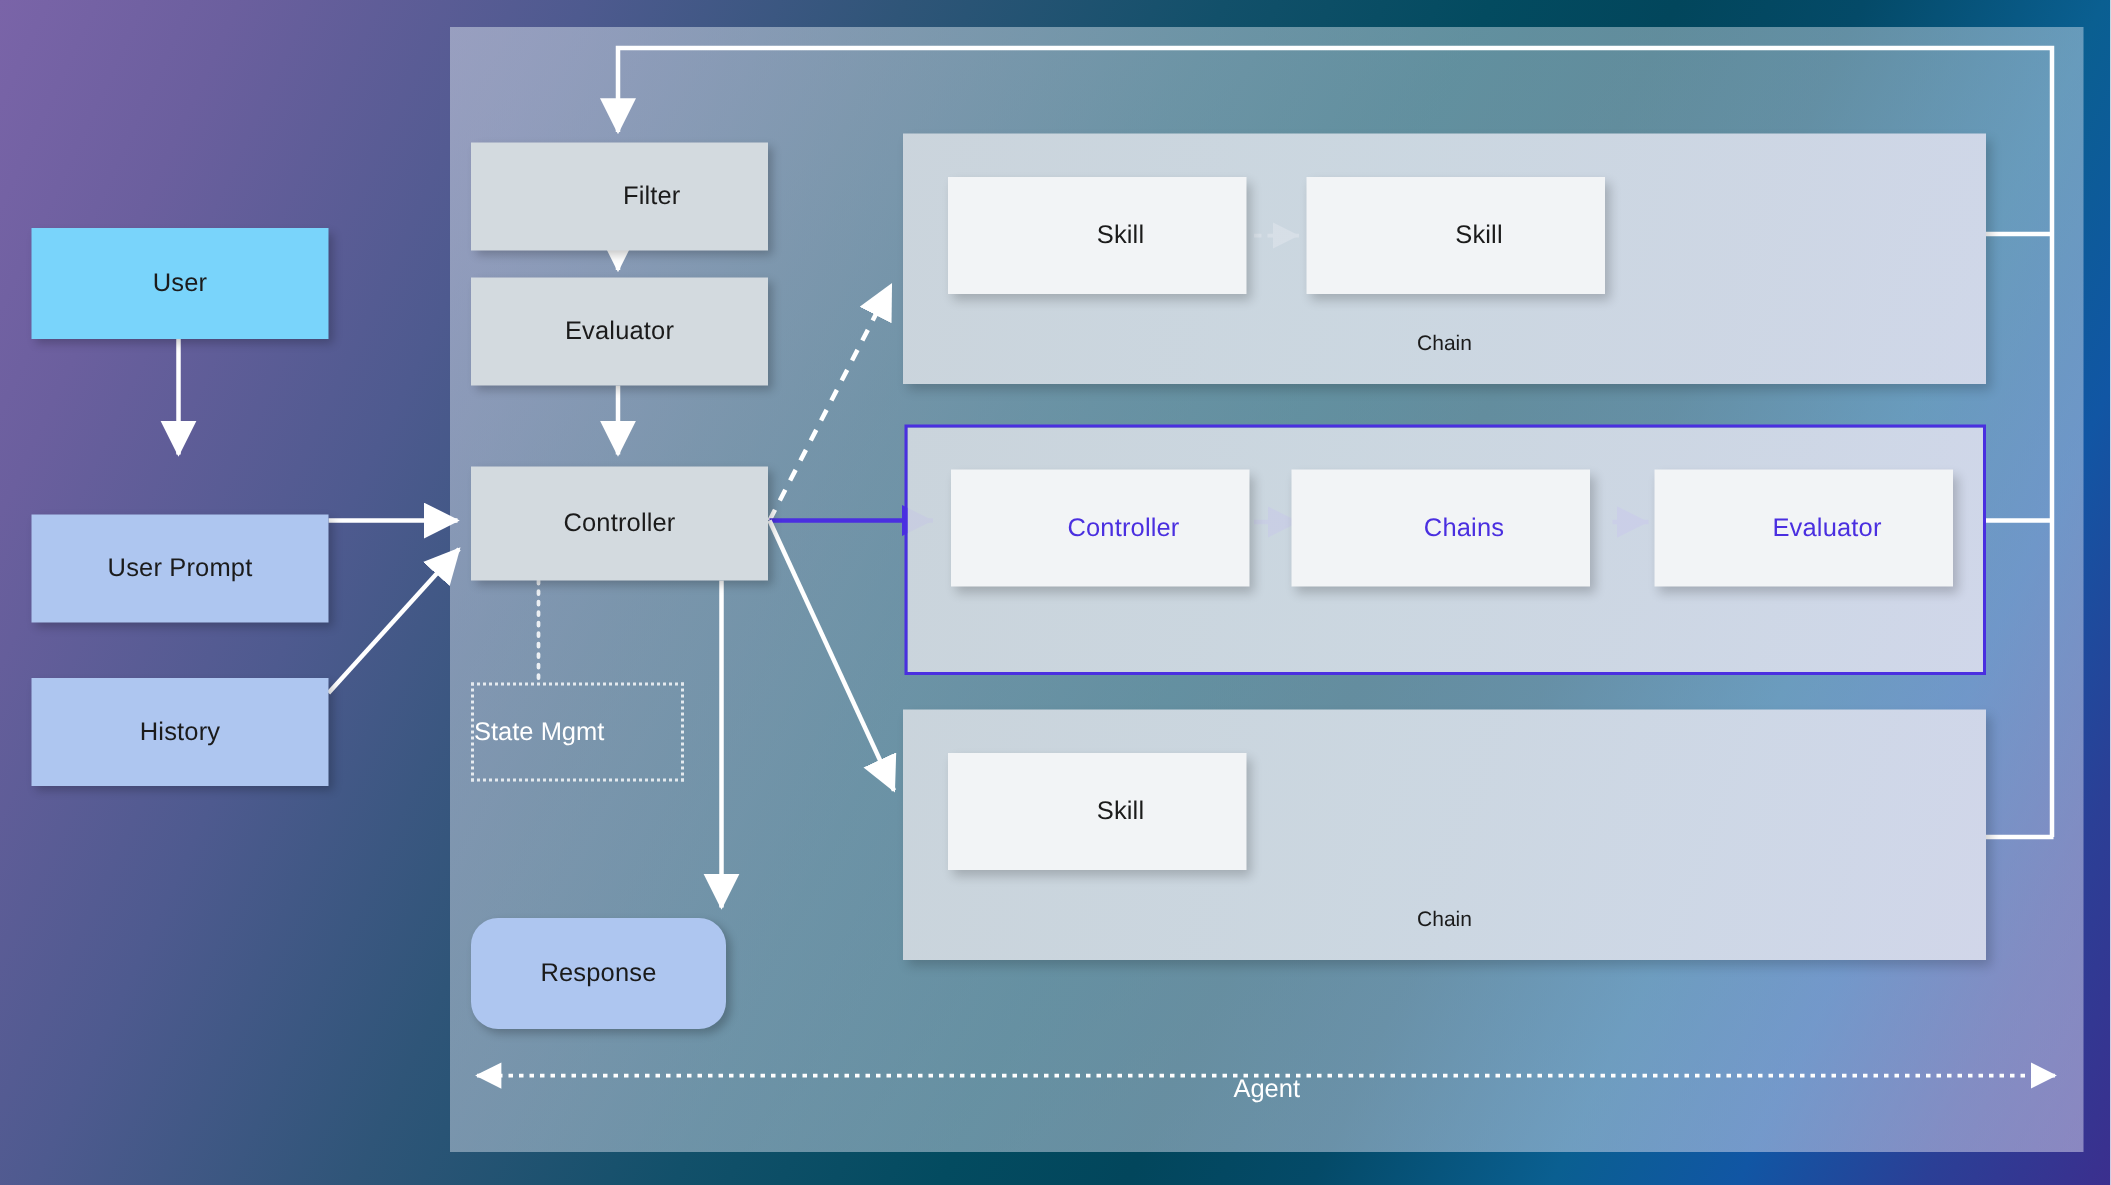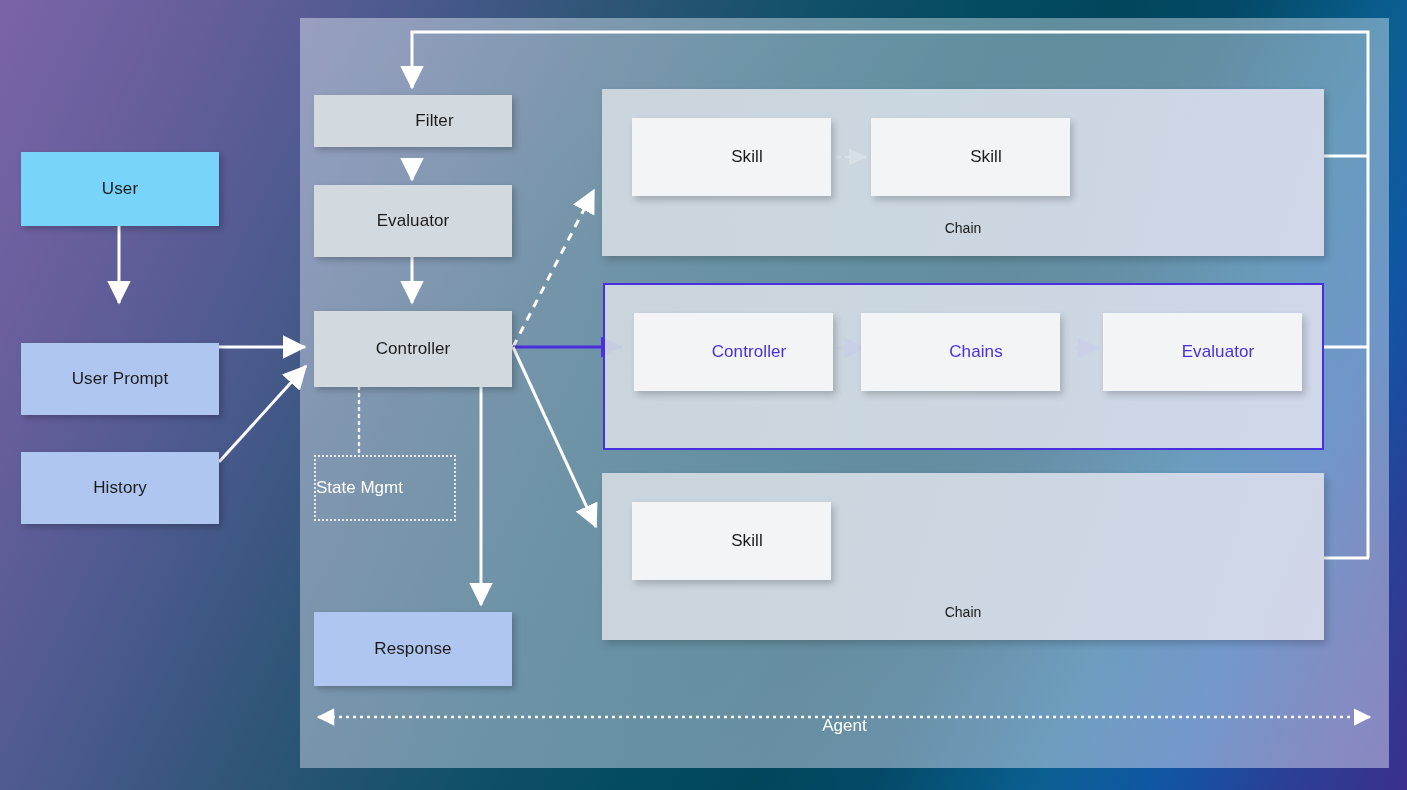--- a/index.html
+++ b/index.html
@@ -195,37 +195,37 @@
   </div>
 
   <div class="node n-blue" style="left:21px; top:311px; width:198px; height:72px;margin-top:32px;">
     <span>User Prompt</span>
   </div>
 
   <div class="node n-blue" style="left:21px; top:452px; width:198px; height:72px;">
     <span>History</span>
   </div>
 
-  <div class="node n-grey" style="left:314px; top:95px; width:198px; height:52px;padding-left:43px;">
+  <div class="node n-grey" style="left:314px; top:95px; width:198px; height:72px;padding-left:43px;">
     <span>Filter</span>
   </div>
 
   <div class="node n-grey" style="left:314px; top:185px; width:198px; height:72px;">
     <span>Evaluator</span>
   </div>
 
   <div class="node n-grey" style="left:314px; top:311px; width:198px; height:76px;">
     <span>Controller</span>
   </div>
 
   <div id="state-mgmt" style="left:314px; top:455px; width:142px; height:66px;">
     <span>State Mgmt</span>
   </div>
 
-  <div class="node n-blue" style="left:314px; top:612px; width:198px; height:74px;">
+  <div class="node n-blue" style="left:314px; top:612px; width:170px; height:74px;border-radius:18px;">
     <span>Response</span>
   </div>
 
   <div class="chain-box" style="left:602px; top:89px; width:722px; height:167px;">
     <div class="node n-skill" style="left:30px; top:29px; width:199px; height:78px;">
       <span>Skill</span>
     </div>
     <div class="node n-skill" style="left:269px; top:29px; width:199px; height:78px;">
       <span>Skill</span>
     </div>

